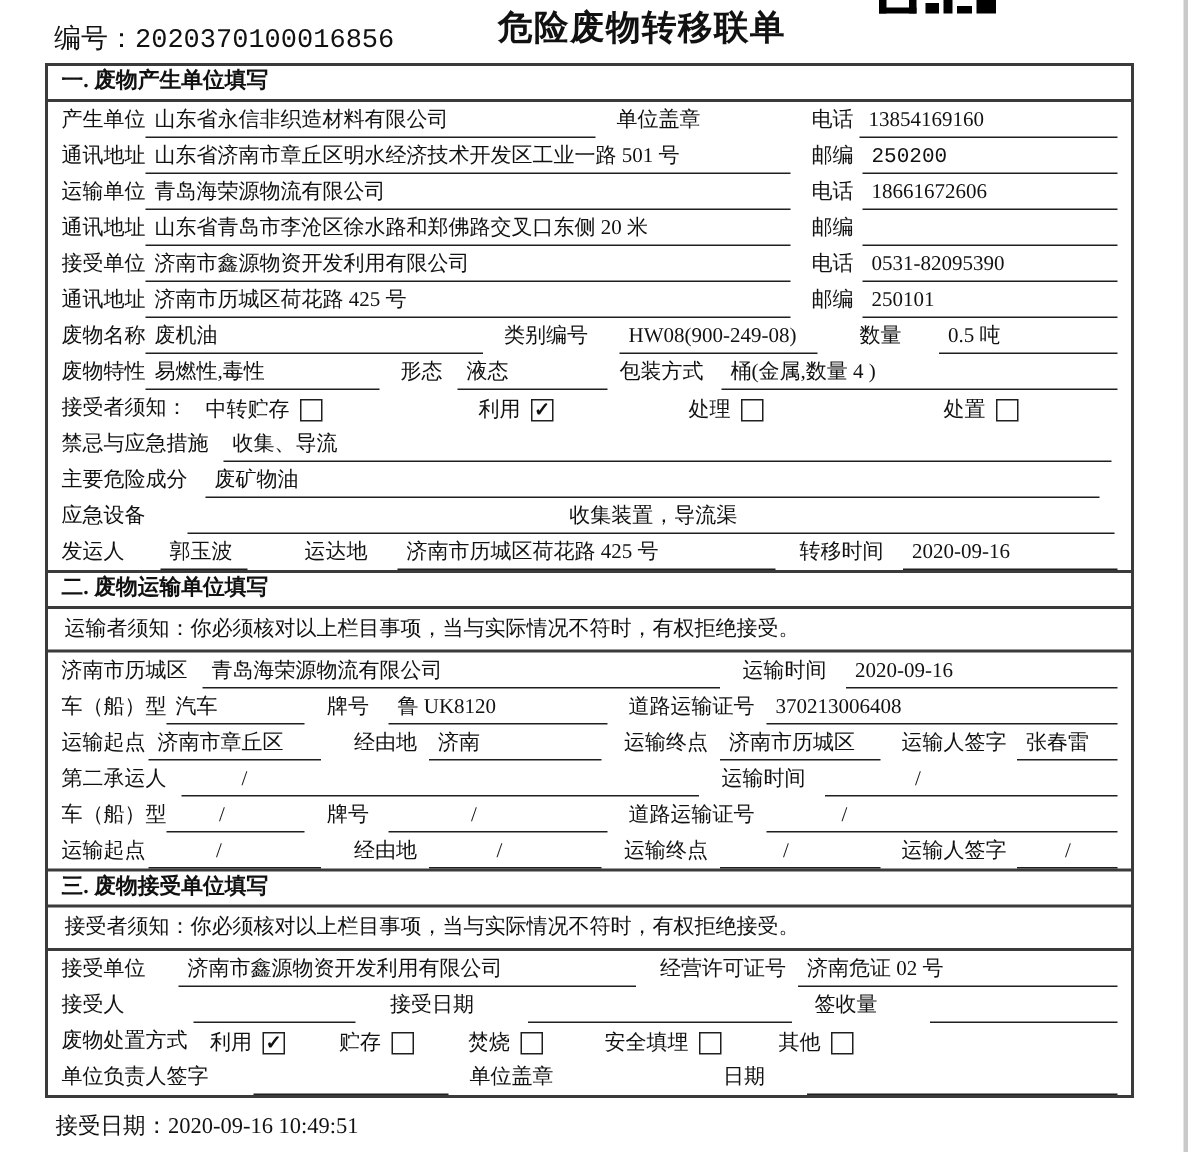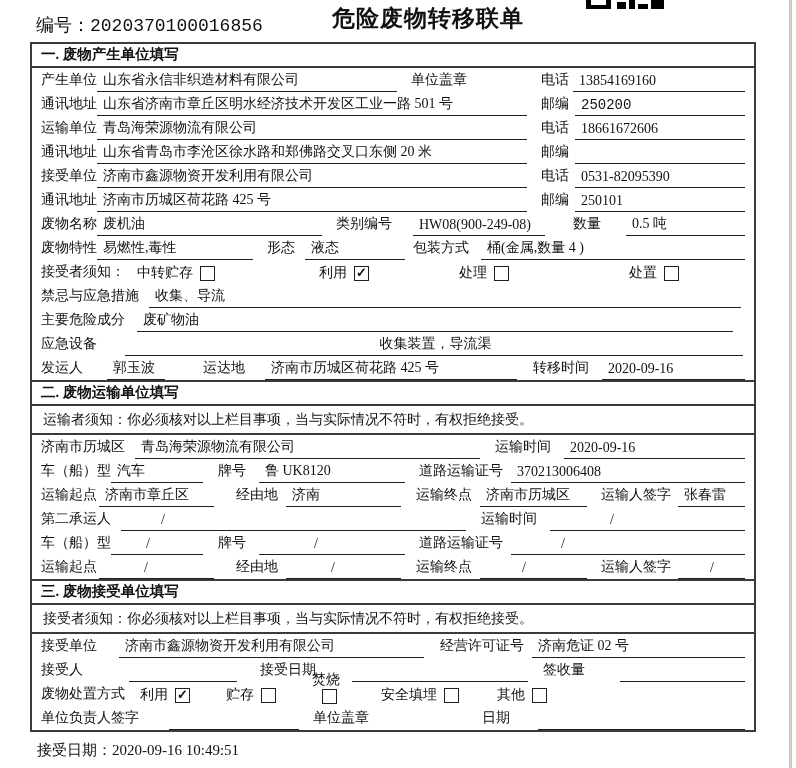--- a/index.html
+++ b/index.html
@@ -238,21 +238,21 @@
     <div class="row">
       <span class="lbl">废物处置方式</span>
       <span class="opt" style="margin-left:15px;">
         <span class="olabel">利用</span>
         <span class="cb">✓</span>
       </span>
       <span class="opt" style="margin-left:36px;">
         <span class="olabel">贮存</span>
         <span class="cb"></span>
       </span>
-      <span class="opt" style="margin-left:36px;flex-direction:column;">
+      <span class="opt" style="margin-left:36px;">
         <span class="olabel">焚烧</span>
         <span class="cb"></span>
       </span>
       <span class="opt" style="margin-left:41px;">
         <span class="olabel">安全填埋</span>
         <span class="cb"></span>
       </span>
       <span class="opt" style="margin-left:38px;">
         <span class="olabel">其他</span>
         <span class="cb"></span>

